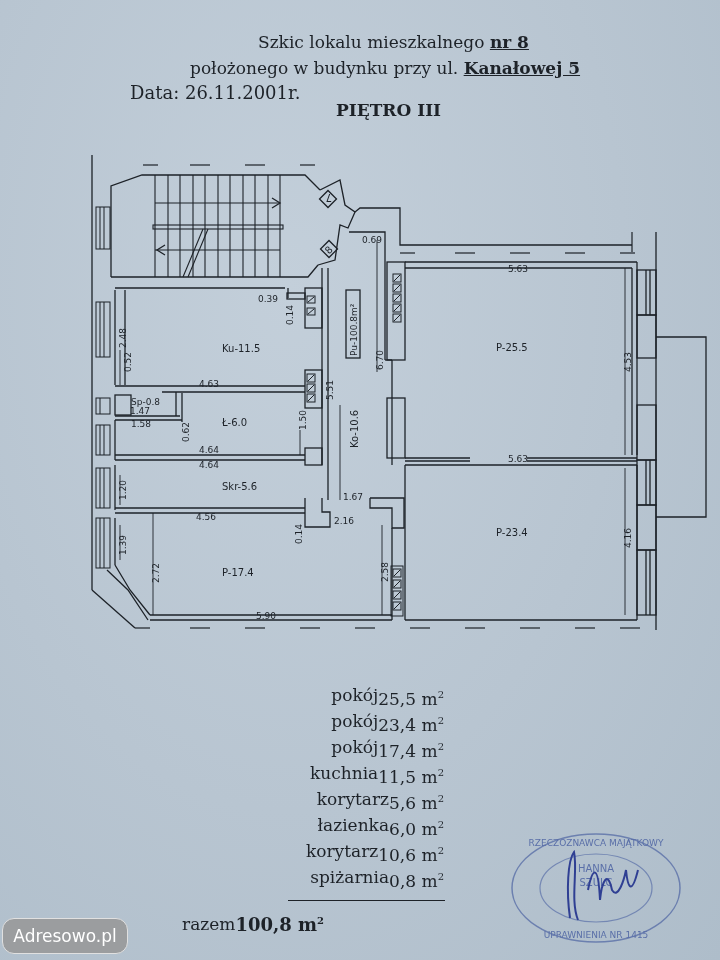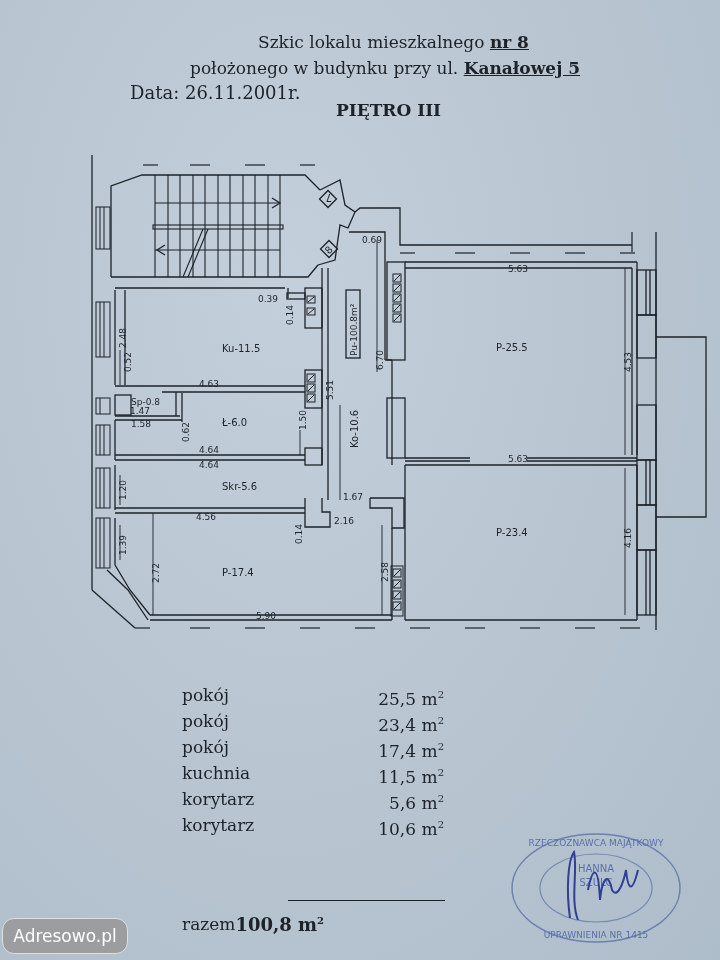--- a/index.html
+++ b/index.html
@@ -15,21 +15,21 @@
   .hdr b { font-weight:bold;text-decoration:underline; }
   #title1 { left:258px; top:32px; }
   #title2 { left:190px; top:58px; }
   #title3 { left:130px; top:82px; font-size:18px; }
   #floor { left:336px; top:100px; font-size:17px; font-weight:bold; }
 
   #plan { position:absolute; left:0; top:140px; width:720px; height:520px; }
   #plan svg text { font-family:"DejaVu Sans","Liberation Sans",sans-serif; fill:#1d2228; }
 
   .tbl { position:absolute; left:182px; top:682px; width:262px; }
-  .row { display:flex; justify-content:space-between; height:26px; font-size:17px; line-height:26px; }
+  .row { display:flex; justify-content:flex-end; height:26px; font-size:17px; line-height:26px; }
   .row .val sup { font-size:10px; }
   .sep { position:absolute; left:288px; top:900px; width:157px; height:0; border-top:1.5px solid #1d2228; }
   .total { position:absolute; left:182px; top:914px; width:262px; display:flex; font-size:17px; }
   .total .val { font-weight:bold; font-size:18px; }
   .total sup { font-size:10px; }
 
   #stamp { position:absolute; left:508px; top:830px; width:176px; height:116px; }
   #watermark {
     position:absolute; left:2px; top:918px; width:124px; height:34px;
     background: rgba(150,150,150,0.85); border:1px solid #e0e0e0; border-radius:12px;
@@ -310,22 +310,30 @@
     </div>
   <div class="row">
       <span>kuchnia</span>
       <span class="val"><span>11,5 m</span><sup>2</sup></span>
     </div>
   <div class="row">
       <span>korytarz</span>
       <span class="val"><span>5,6 m</span><sup>2</sup></span>
     </div>
   <div class="row">
+      <span>łazienka</span>
+      <span class="val"><span>6,0 m</span><sup>2</sup></span>
+    </div>
+  <div class="row">
       <span>korytarz</span>
       <span class="val"><span>10,6 m</span><sup>2</sup></span>
+    </div>
+  <div class="row">
+      <span>spiżarnia</span>
+      <span class="val"><span>0,8 m</span><sup>2</sup></span>
     </div>
 </div>
 <div class="sep"></div>
 <div class="total serif">
   <span>razem</span>
   <span class="val"><span>100,8 m</span><sup>2</sup></span>
 </div>
 
 <svg id="stamp" viewBox="0 0 176 116">
   <ellipse cx="88" cy="58" rx="84" ry="54" fill="none" stroke="#5a6fa8" stroke-width="1.5" opacity="0.8"></ellipse>

